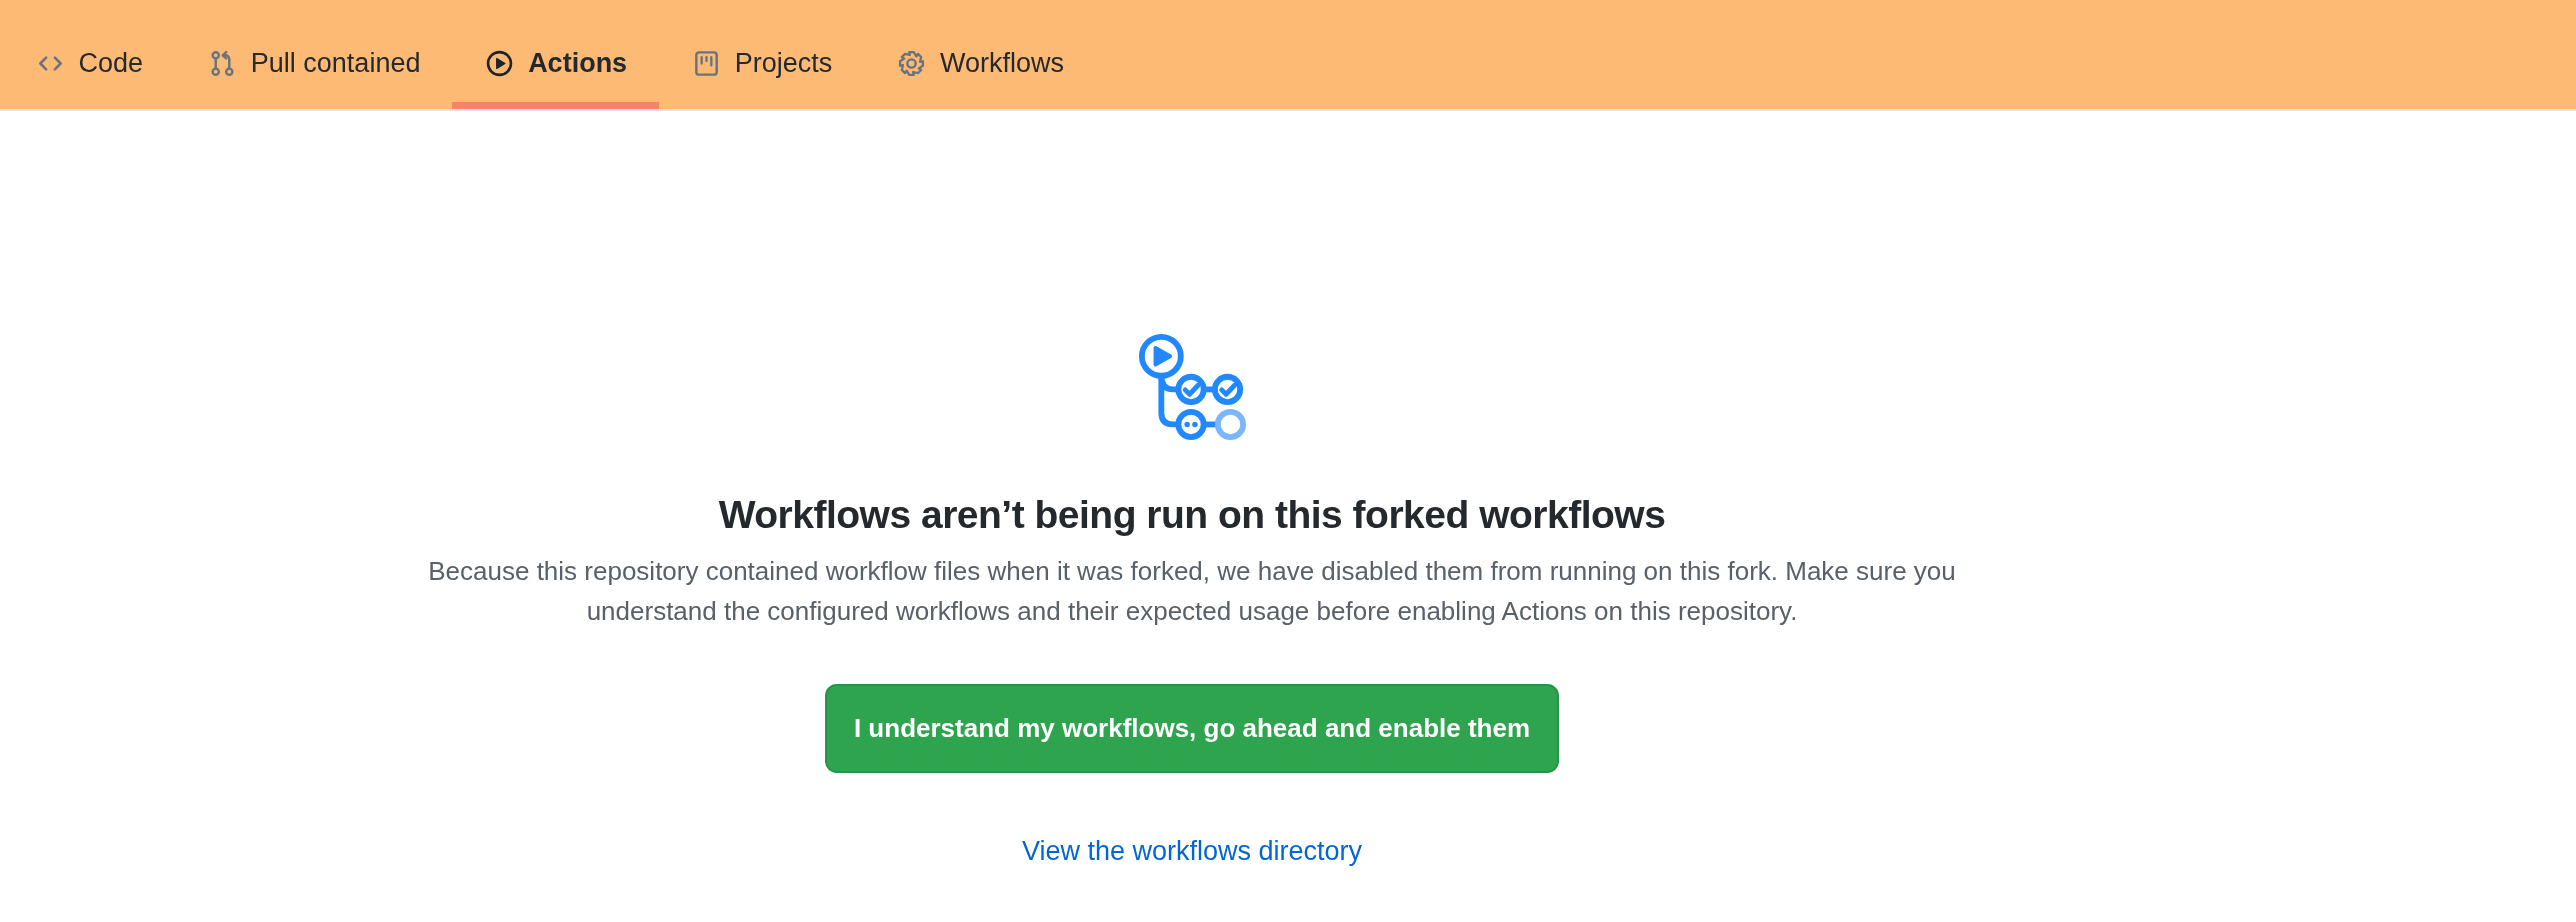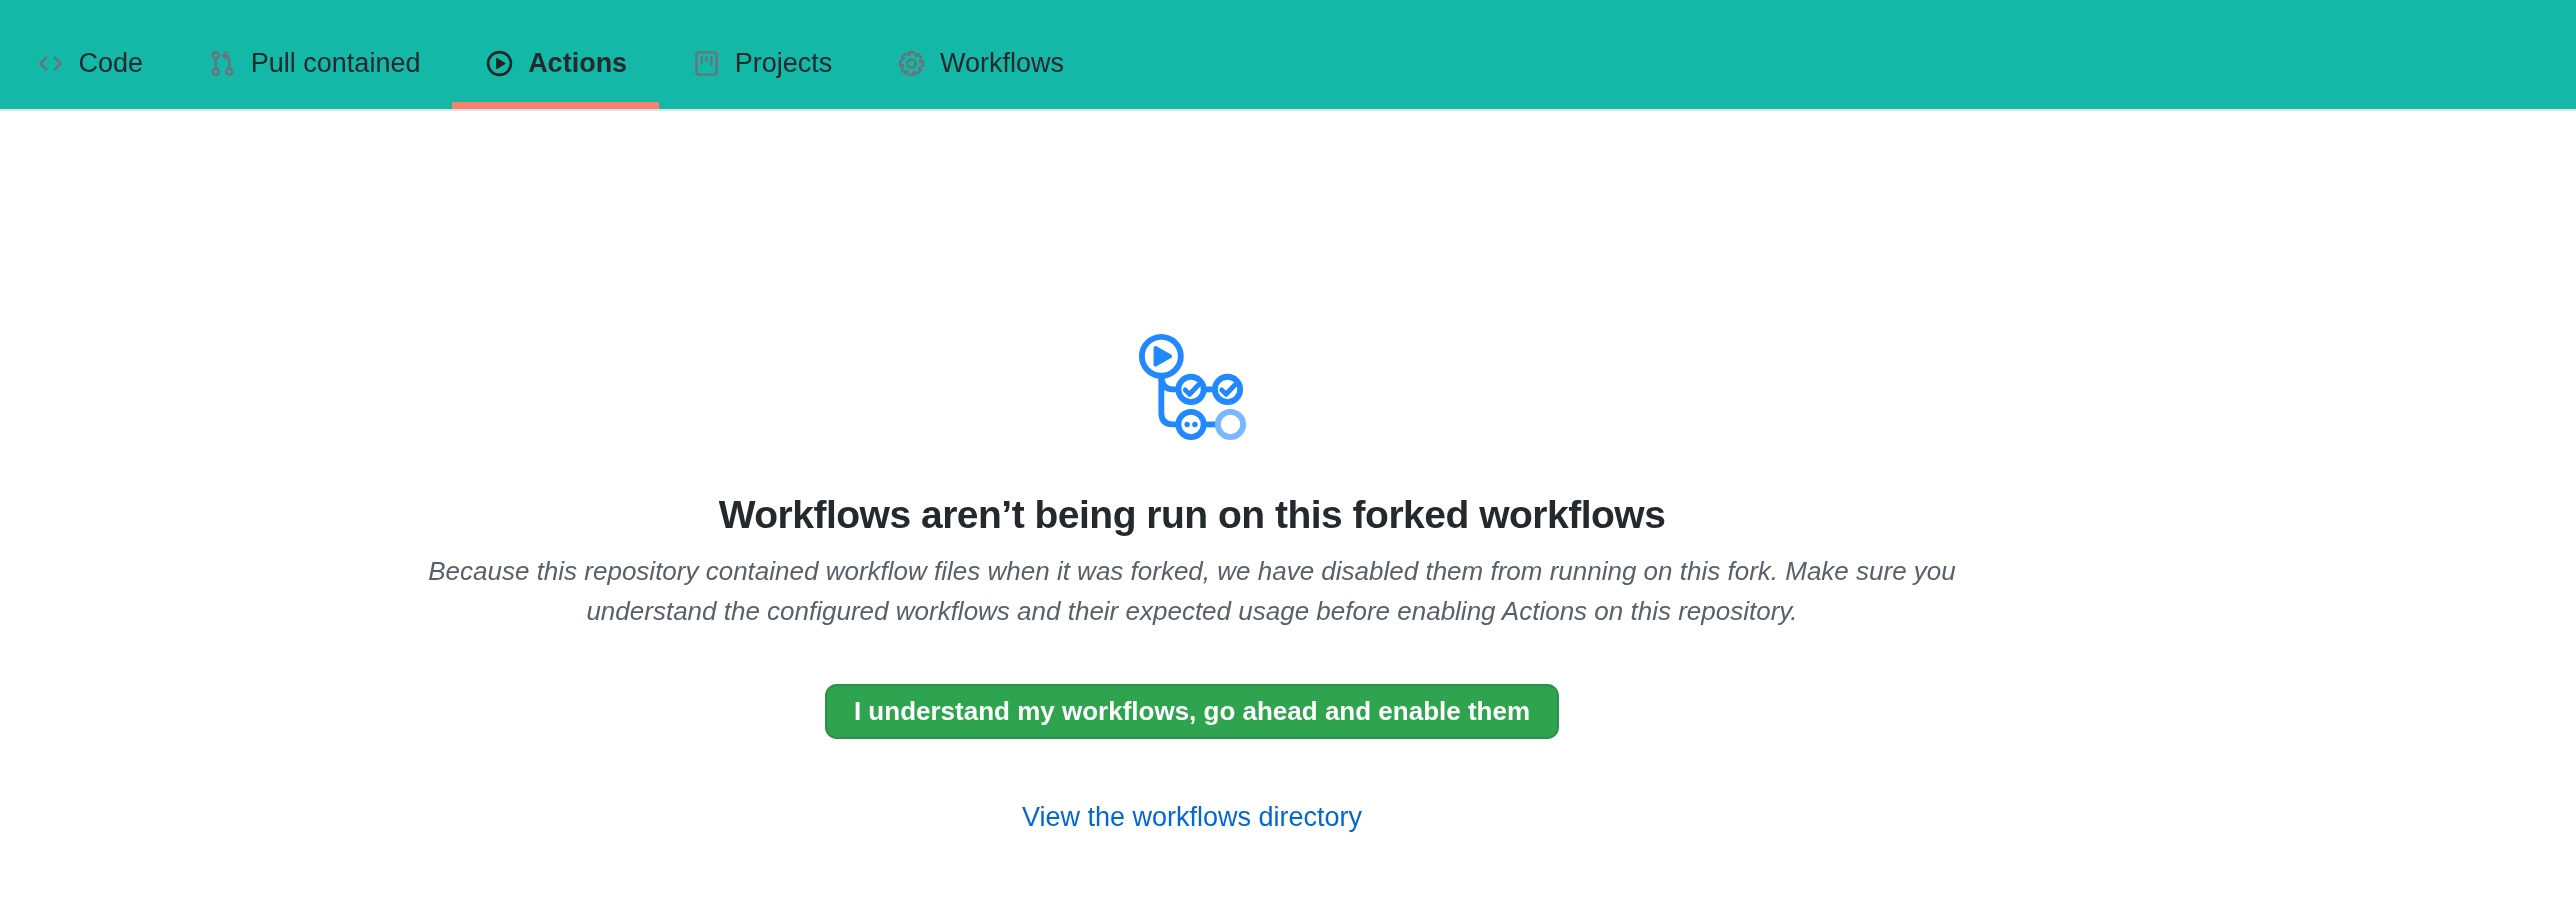--- a/index.html
+++ b/index.html
@@ -9,21 +9,21 @@
     background: #ffffff;
     overflow: hidden;
     font-family: "Liberation Sans", "DejaVu Sans", sans-serif;
     color: #24292e;
   }
 
   
   .topnav {
     height: 90px;
     padding: 18.6px 0 0 2.9px;
-    background: #14b8a6;
+    background: #fdba74;
     border-bottom: 2.9px solid #e1e4e8;
     display: flex;
     align-items: stretch;
   }
   .tab {
     position: relative;
     display: flex;
     align-items: center;
     gap: 12.7px;
     padding: 0 32px;
@@ -63,32 +63,31 @@
     font-weight: 700;
     letter-spacing: -0.5px;
     color: #24292e;
   }
   .bs-desc {
     max-width: 1622px;
     margin: 12.7px auto 0 auto;
     font-size: 26px;
     line-height: 40px;
     color: #586069;
-    font-style: italic;
   }
   .btn-row { margin-top: 53px; }
   .btn-green {
     display: inline-block;
     background: var(--enable-button-green, #2ea44f);
     color: #ffffff;
     font-family: inherit;
     font-size: 26px;
     line-height: 27px;
     font-weight: 700;
-    padding: 12px 27px;
+    padding: 29px 27px;
     border: 2px solid rgba(27, 31, 35, 0.15);
     border-radius: 11.7px;
     cursor: pointer;
   }
   .link-row { margin-top: 41px; }
   .bs-link {
     display: inline-block;
     color: var(--link-blue, #0366d6);
     font-size: 27px;
     text-decoration: none;

